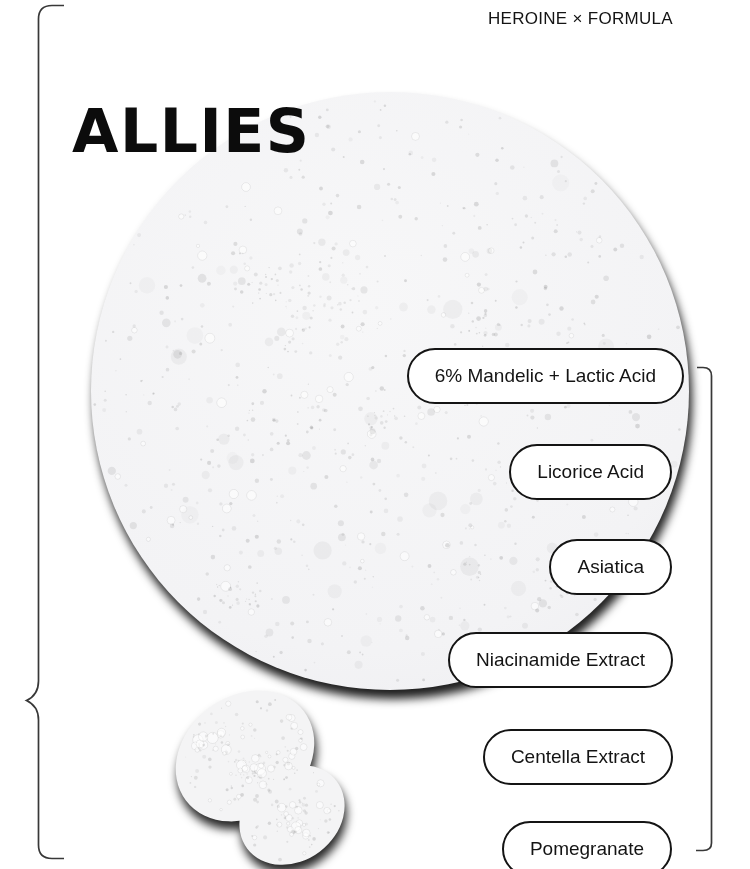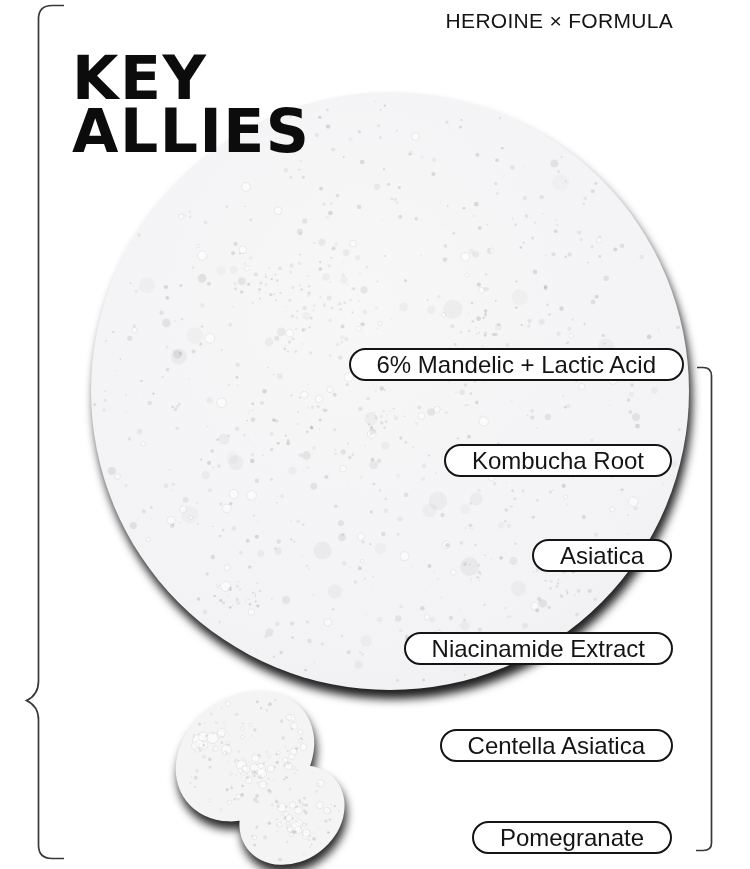--- a/index.html
+++ b/index.html
@@ -23,42 +23,42 @@
   .shadow-circle{filter:drop-shadow(3px 9px 5px rgba(0,0,0,0.88));}
   .shadow-blob{filter:drop-shadow(2px 8px 5px rgba(0,0,0,0.85));}
 
   
   .linework{position:absolute;left:0;top:0;z-index:2;}
   .linework path{fill:none;stroke:var(--bracket-line,#383838);stroke-width:1.7px;}
 
   
   .brand{
     position:absolute;top:9px;right:77px;z-index:3;
-    font-size:21px;letter-spacing:0.3px;color:var(--text,#141414);
+    font-size:17px;letter-spacing:0.3px;color:var(--text,#141414);
     white-space:nowrap;
   }
 
   
   .heading{
     position:absolute;left:72px;top:52px;z-index:3;margin:0;
     font-family:"DejaVu Sans","Liberation Sans",sans-serif;
     font-weight:bold;font-size:60px;line-height:53px;letter-spacing:1.5px;
     color:#0c0c0c;text-transform:uppercase;
   }
 
   
   .pill{
     position:absolute;z-index:4;
-    height:33px;box-sizing:border-box;
+    height:56px;box-sizing:border-box;
     display:flex;align-items:center;justify-content:center;
     padding:0 26px;
     background:var(--pill-background,#fff);
     border:2px solid var(--pill-border,#141414);
     border-radius:999px;
-    font-size:24px;color:var(--text,#141414);
+    font-size:19px;color:var(--text,#141414);
     white-space:nowrap;
   }
   .pill-1{top:348px;right:66px;}
   .pill-2{top:444px;right:78px;}
   .pill-3{top:539px;right:78px;}
   .pill-4{top:632px;right:77px;}
   .pill-5{top:729px;right:77px;}
   .pill-6{top:821px;right:78px;}
 </style>
 </head>
@@ -1212,22 +1212,22 @@
     </g>
   </svg>
 
   <svg class="linework" width="750" height="869" viewBox="0 0 750 869" xmlns="http://www.w3.org/2000/svg">
     <path d="M 64 5.5 H 52 Q 38.5 5.5 38.5 19 L 38.5 681 Q 38.5 695 26.5 700.5 Q 38.5 706 38.5 720 L 38.5 845 Q 38.5 858.5 52 858.5 H 64"></path>
     <path d="M 697 367.5 H 703 Q 711.5 367.5 711.5 376 L 711.5 843 Q 711.5 850.5 703 850.5 H 696"></path>
   </svg>
 
   <div class="brand">HEROINE × FORMULA</div>
 
-  <h1 class="heading"><span>KEY</span><br><span>ALLIES</span></h1>
+  <h1 class="heading"><br><span>ALLIES</span></h1>
 
   <div class="pill pill-1">6% Mandelic + Lactic Acid</div>
-  <div class="pill pill-2">Kombucha Root</div>
+  <div class="pill pill-2">Licorice Acid</div>
   <div class="pill pill-3">Asiatica</div>
   <div class="pill pill-4">Niacinamide Extract</div>
-  <div class="pill pill-5">Centella Asiatica</div>
+  <div class="pill pill-5">Centella Extract</div>
   <div class="pill pill-6">Pomegranate</div>
 
 </div>
 
 </body></html>

